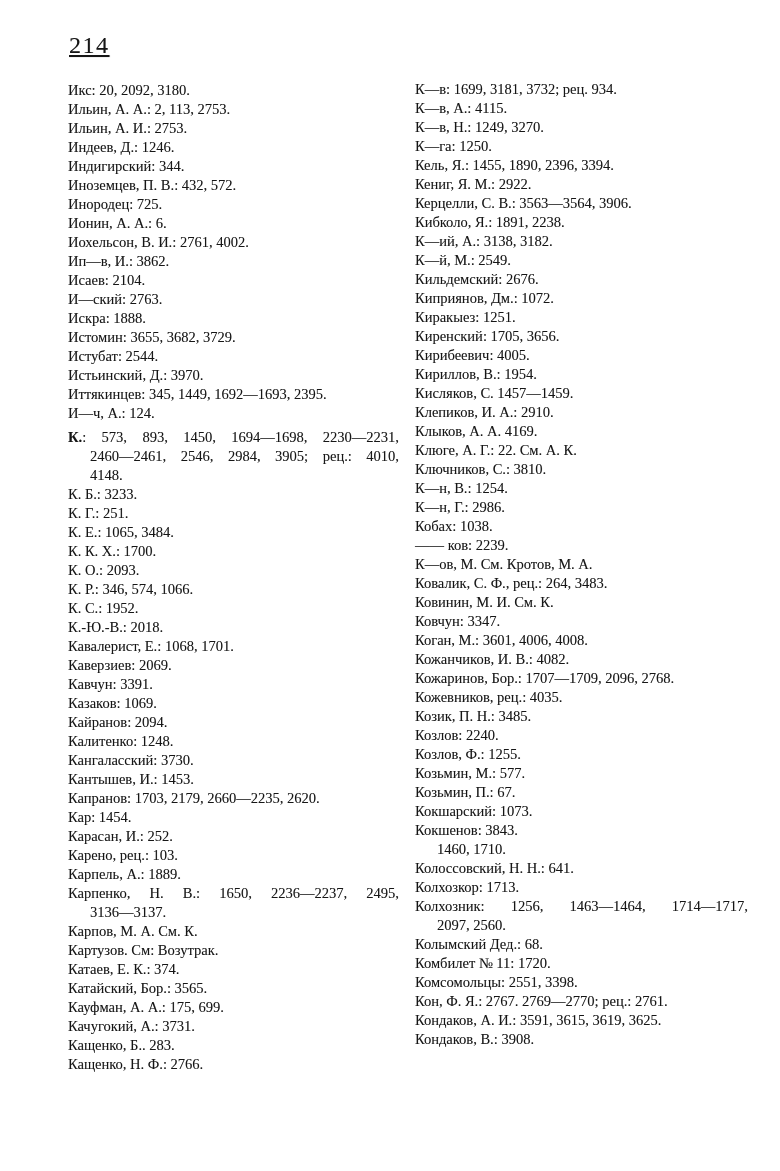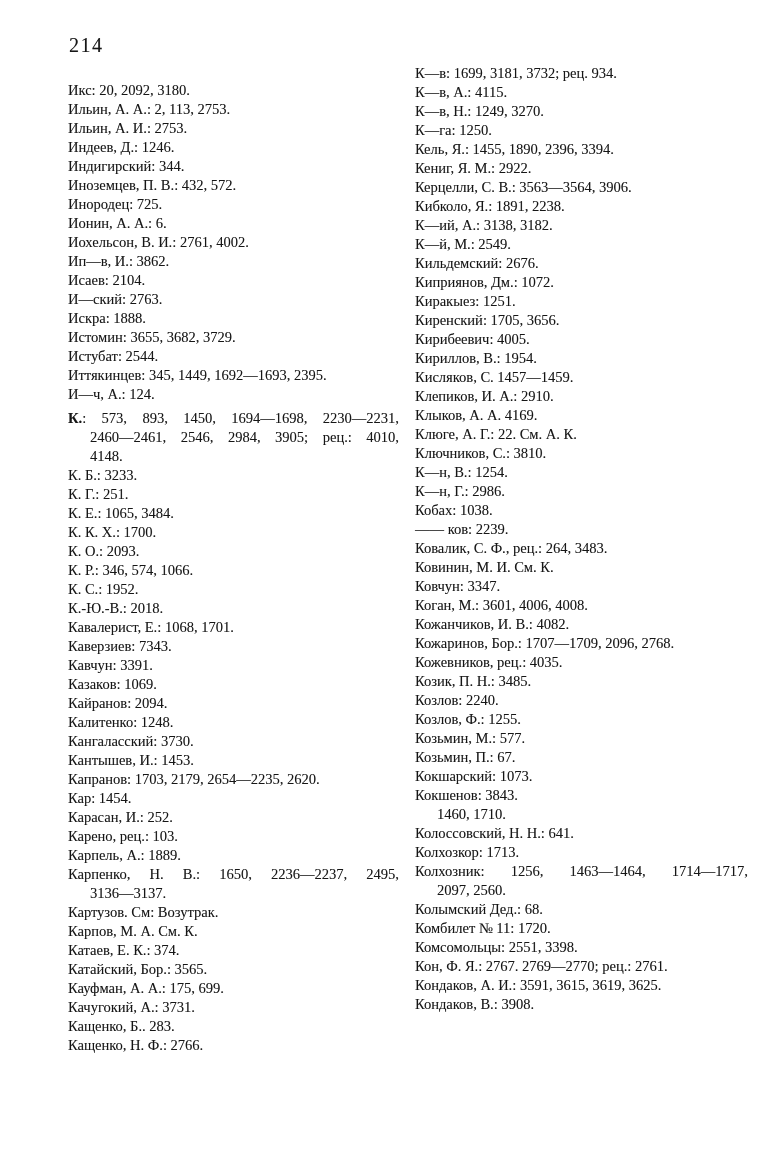--- a/index.html
+++ b/index.html
@@ -12,26 +12,27 @@
     font-family: "Liberation Serif", "DejaVu Serif", serif;
     font-size: 14.5px;
     line-height: 19px;
     overflow: hidden;
     text-shadow: 0.2px 0.2px 0 rgba(20,20,20,0.30);
   }
   .page-number {
     position: absolute;
     left: 69px;
     top: 36px;
-    font-size: 20px;
+    font-size: 24px;
     letter-spacing: 1.5px;
+    text-decoration: underline;
   }
   .col { position: absolute; top: 81px; }
   .col-left  { left: 68px;  width: 331px; }
-  .col-right { left: 415px; width: 333px; top: 64px; }
+  .col-right { left: 415px; width: 333px; top: 80px; }
   .entry { margin: 0; }
   .entry.single {
     padding-left: 22px;
     text-indent: -22px;
   }
   .entry.gap { margin-top: 5px; }
   .entry .lead { font-weight: bold; }
   .entry .l { text-indent: 0; }
   .entry .l.cont { padding-left: 22px; }
   .entry .l.fill { text-align: justify; text-align-last: justify; }
@@ -50,54 +51,55 @@
       <div class="entry single">Иноземцев, П. В.: 432, 572.</div>
       <div class="entry single">Инородец: 725.</div>
       <div class="entry single">Ионин, А. А.: 6.</div>
       <div class="entry single">Иохельсон, В. И.: 2761, 4002.</div>
       <div class="entry single">Ип—в, И.: 3862.</div>
       <div class="entry single">Исаев: 2104.</div>
       <div class="entry single">И—ский: 2763.</div>
       <div class="entry single">Искра: 1888.</div>
       <div class="entry single">Истомин: 3655, 3682, 3729.</div>
       <div class="entry single">Истубат: 2544.</div>
+      <div class="entry single">Истьинский, Д.: 3970.</div>
       <div class="entry single">Иттякинцев: 345, 1449, 1692—1693, 2395.</div>
       <div class="entry single">И—ч, А.: 124.</div>
       <div class="entry multi gap">
         <div class="l first fill"><span class="lead">К.</span>: 573, 893, 1450, 1694—1698, 2230—2231,</div>
         <div class="l cont fill">2460—2461, 2546, 2984, 3905; рец.: 4010,</div>
         <div class="l cont">4148.</div>
       </div>
       <div class="entry single">К. Б.: 3233.</div>
       <div class="entry single">К. Г.: 251.</div>
       <div class="entry single">К. Е.: 1065, 3484.</div>
       <div class="entry single">К. К. Х.: 1700.</div>
       <div class="entry single">К. О.: 2093.</div>
       <div class="entry single">К. Р.: 346, 574, 1066.</div>
       <div class="entry single">К. С.: 1952.</div>
       <div class="entry single">К.-Ю.-В.: 2018.</div>
       <div class="entry single">Кавалерист, Е.: 1068, 1701.</div>
-      <div class="entry single">Каверзиев: 7343.</div>
+      <div class="entry single">Каверзиев: 2069.</div>
       <div class="entry single">Кавчун: 3391.</div>
       <div class="entry single">Казаков: 1069.</div>
       <div class="entry single">Кайранов: 2094.</div>
       <div class="entry single">Калитенко: 1248.</div>
       <div class="entry single">Кангаласский: 3730.</div>
       <div class="entry single">Кантышев, И.: 1453.</div>
-      <div class="entry single">Капранов: 1703, 2179, 2654—2235, 2620.</div>
+      <div class="entry single">Капранов: 1703, 2179, 2660—2235, 2620.</div>
       <div class="entry single">Кар: 1454.</div>
       <div class="entry single">Карасан, И.: 252.</div>
       <div class="entry single">Карено, рец.: 103.</div>
       <div class="entry single">Карпель, А.: 1889.</div>
       <div class="entry multi">
         <div class="l first fill">Карпенко, Н. В.: 1650, 2236—2237, 2495,</div>
         <div class="l cont">3136—3137.</div>
       </div>
+      <div class="entry single">Карпов, М. А. См. К.</div>
       <div class="entry single">Картузов. См: Возутрак.</div>
-      <div class="entry single">Карпов, М. А. См. К.</div>
       <div class="entry single">Катаев, Е. К.: 374.</div>
       <div class="entry single">Катайский, Бор.: 3565.</div>
       <div class="entry single">Кауфман, А. А.: 175, 699.</div>
       <div class="entry single">Качугокий, А.: 3731.</div>
       <div class="entry single">Кащенко, Б.. 283.</div>
       <div class="entry single">Кащенко, Н. Ф.: 2766.</div>
     </div>
   <div class="col col-right" id="col-right">
       <div class="entry single">К—в: 1699, 3181, 3732; рец. 934.</div>
       <div class="entry single">К—в, А.: 4115.</div>
@@ -117,20 +119,21 @@
       <div class="entry single">Кириллов, В.: 1954.</div>
       <div class="entry single">Кисляков, С. 1457—1459.</div>
       <div class="entry single">Клепиков, И. А.: 2910.</div>
       <div class="entry single">Клыков, А. А. 4169.</div>
       <div class="entry single">Клюге, А. Г.: 22. См. А. К.</div>
       <div class="entry single">Ключников, С.: 3810.</div>
       <div class="entry single">К—н, В.: 1254.</div>
       <div class="entry single">К—н, Г.: 2986.</div>
       <div class="entry single">Кобах: 1038.</div>
       <div class="entry single">—— ков: 2239.</div>
+      <div class="entry single">К—ов, М. См. Кротов, М. А.</div>
       <div class="entry single">Ковалик, С. Ф., рец.: 264, 3483.</div>
       <div class="entry single">Ковинин, М. И. См. К.</div>
       <div class="entry single">Ковчун: 3347.</div>
       <div class="entry single">Коган, М.: 3601, 4006, 4008.</div>
       <div class="entry single">Кожанчиков, И. В.: 4082.</div>
       <div class="entry single">Кожаринов, Бор.: 1707—1709, 2096, 2768.</div>
       <div class="entry single">Кожевников, рец.: 4035.</div>
       <div class="entry single">Козик, П. Н.: 3485.</div>
       <div class="entry single">Козлов: 2240.</div>
       <div class="entry single">Козлов, Ф.: 1255.</div>

